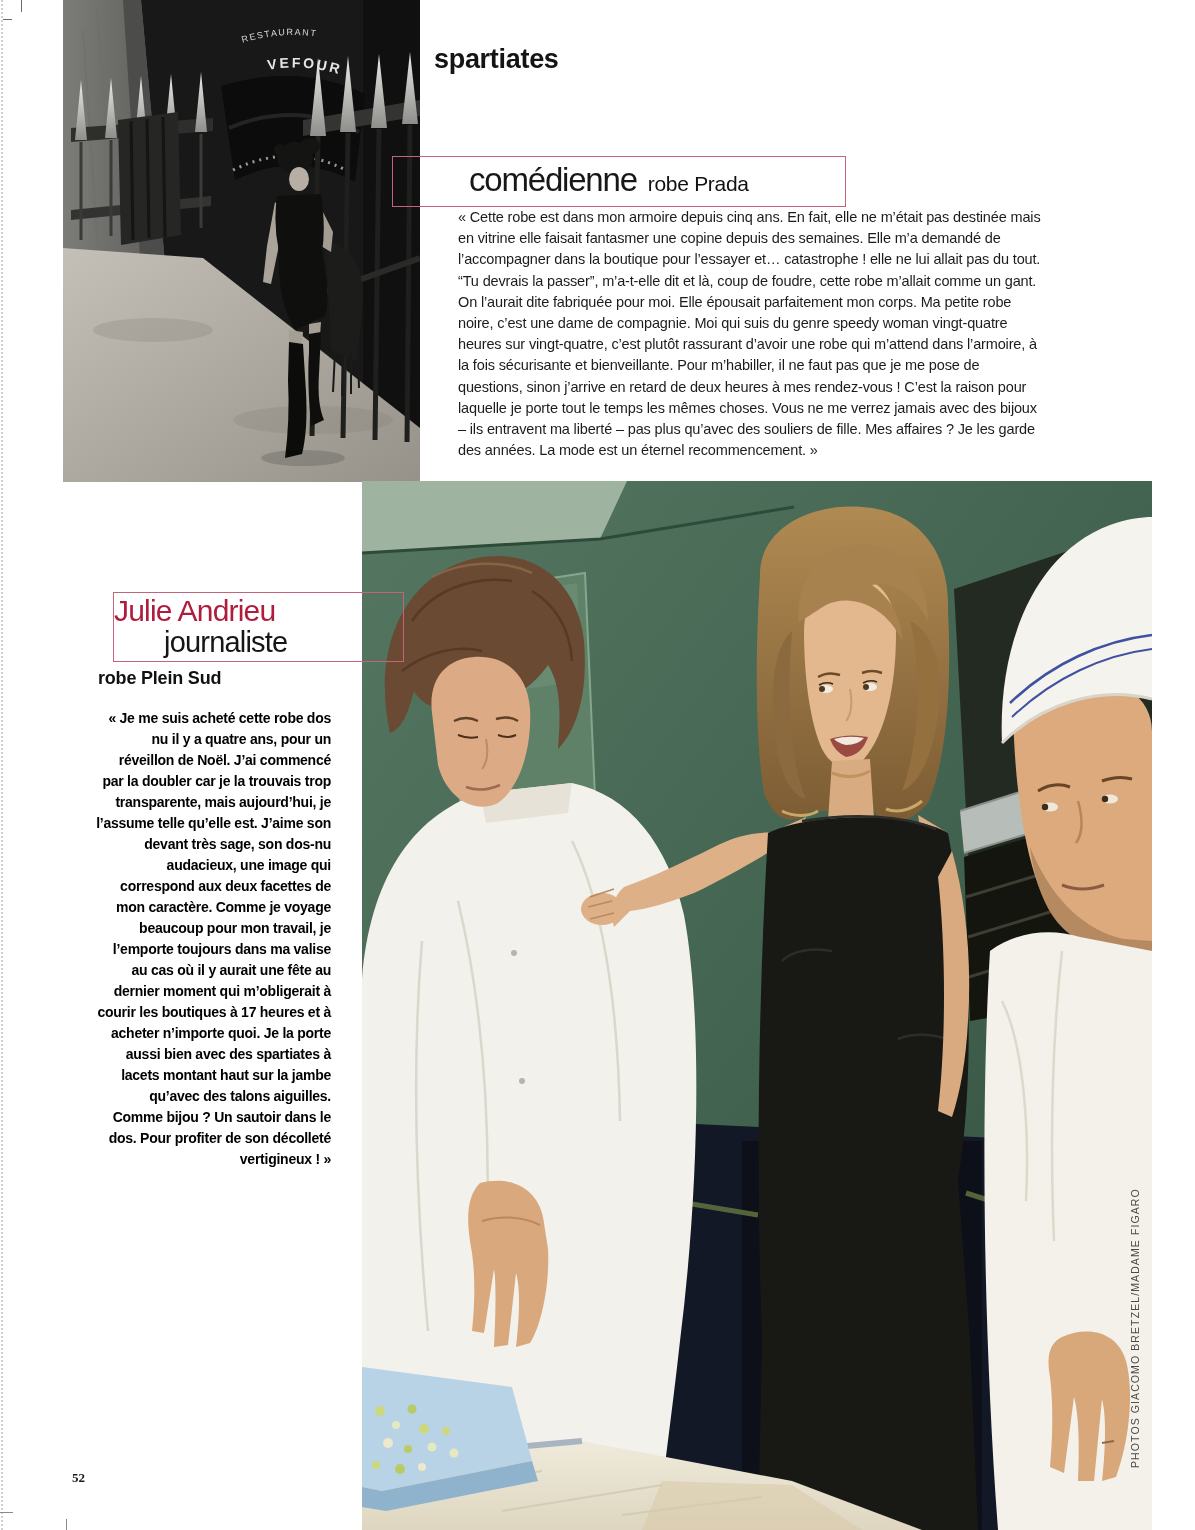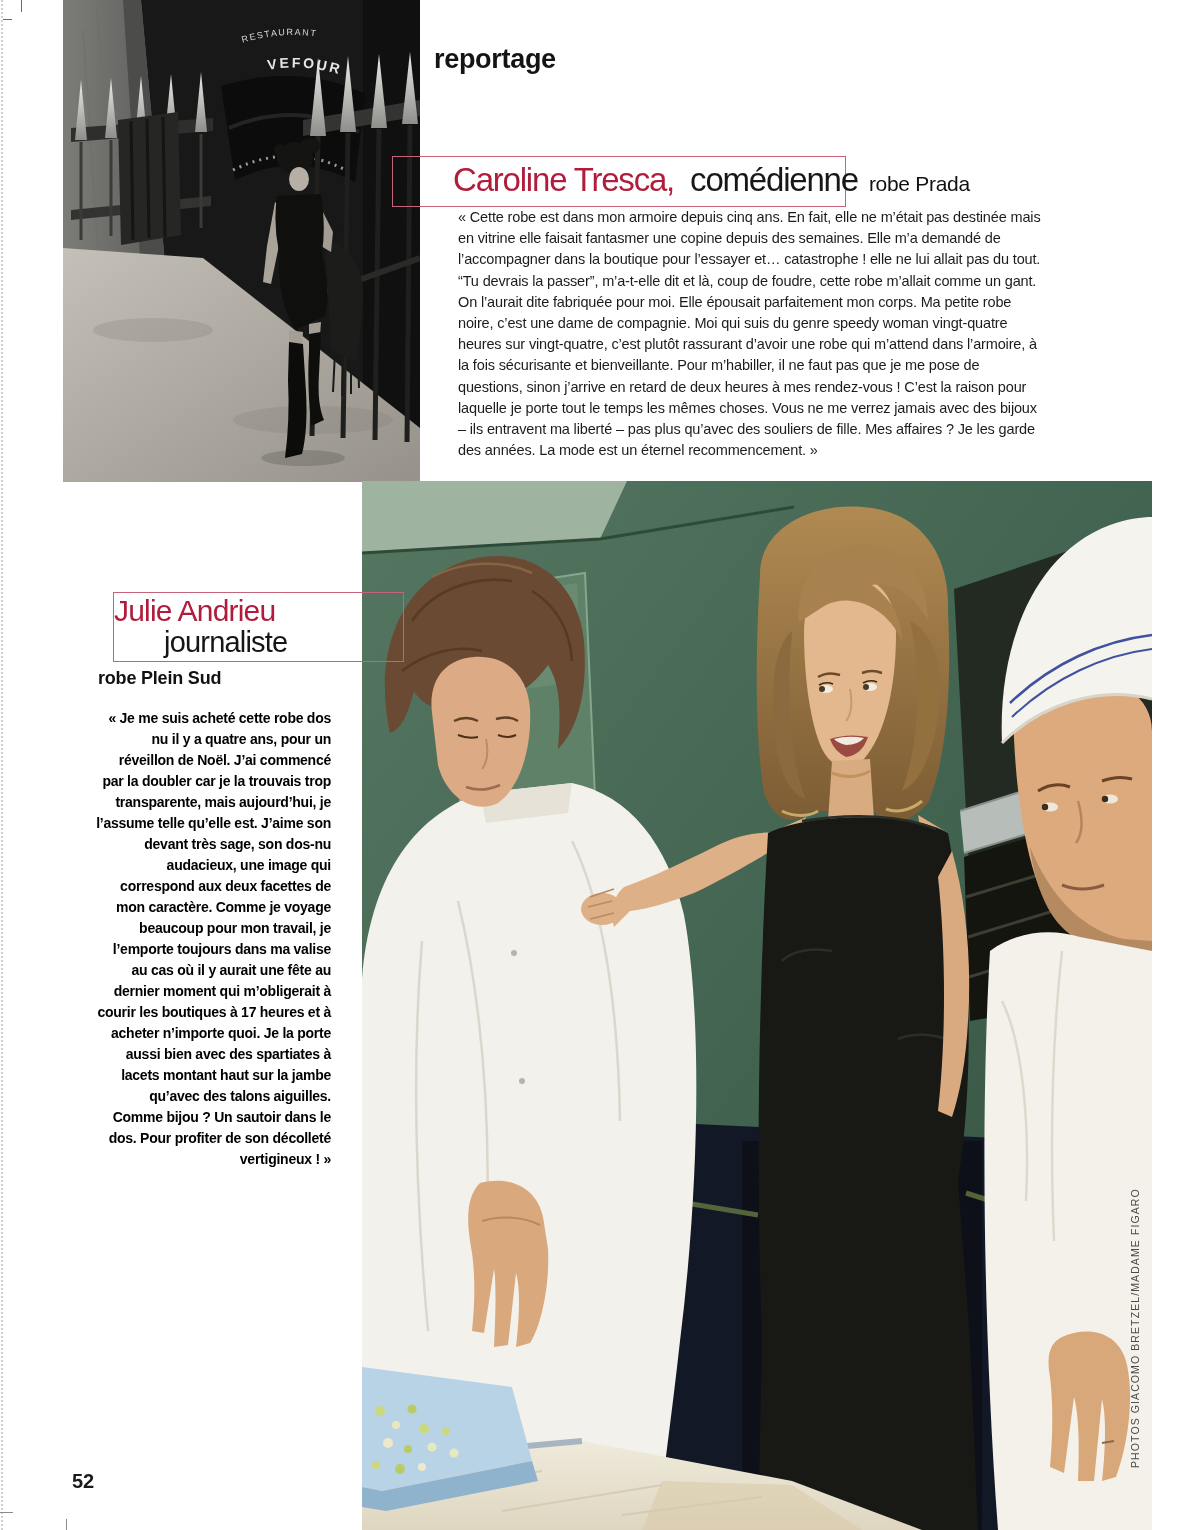--- a/index.html
+++ b/index.html
@@ -37,21 +37,21 @@
   .julie-quote{
     position:absolute;left:96px;top:708px;width:235px;
     font-size:14px;font-weight:bold;line-height:21px;color:#000;letter-spacing:-0.25px;text-align:right;
   }
   
   .photo-credit{
     position:absolute;left:1129px;top:1186px;height:282px;width:18px;
     writing-mode:vertical-rl;transform:rotate(180deg);
     font-size:10.5px;letter-spacing:1.1px;color:#4a4a4a;white-space:nowrap;
   }
-  .page-number{position:absolute;left:72px;top:1470px;font-size:20px;font-weight:bold;color:#1a1a1a;}
+  .page-number{position:absolute;left:72px;top:1470px;font-size:13px;font-weight:bold;color:#1a1a1a;font-family:Liberation Serif, serif;}
 </style>
 </head>
 <body>
 
 <div class="page">
 
   <div class="edge-dotted"></div>
   <div class="mark mark-tl-v"></div>
   <div class="mark mark-tl-h"></div>
   <div class="mark mark-bl-h"></div>
@@ -129,25 +129,24 @@
         <path d="M214,196 L258,194 Q263,228 259,252 Q268,296 262,316 L232,330 Q214,300 216,252 Q210,224 214,196 Z" fill="#0f0f0d"></path>
         <polygon points="226,330 240,332 239,346 226,344" fill="#a59e95"></polygon>
         <polygon points="246,324 258,322 257,336 246,336" fill="#a59e95"></polygon>
         <path d="M226,342 L240,344 L243,392 Q245,430 239,454 L222,458 Q227,420 225,380 Z" fill="#0c0c0a"></path>
         <path d="M246,334 L258,332 L256,374 Q254,404 261,420 L248,426 Q244,382 246,352 Z" fill="#0e0e0c"></path>
         <ellipse cx="240" cy="458" rx="42" ry="8" fill="#000000" opacity="0.15"></ellipse>
       </g>
     </svg>
   </div>
 
-  <div class="section-label">reportage</div>
+  <div class="section-label">spartiates</div>
 
   <div class="caroline-box"></div>
   <div class="caroline-title">
-    <span class="caroline-name">Caroline Tresca,</span>
     <span class="caroline-role">comédienne</span>
     <span class="caroline-dress">robe Prada</span>
   </div>
   <div class="caroline-quote">« Cette robe est dans mon armoire depuis cinq ans. En fait, elle ne m’était pas destinée mais en vitrine elle faisait fantasmer une copine depuis des semaines. Elle m’a demandé de l’accompagner dans la boutique pour l’essayer et… catastrophe ! elle ne lui allait pas du tout. “Tu devrais la passer”, m’a-t-elle dit et là, coup de foudre, cette robe m’allait comme un gant. On l’aurait dite fabriquée pour moi. Elle épousait parfaitement mon corps. Ma petite robe noire, c’est une dame de compagnie. Moi qui suis du genre speedy woman vingt-quatre heures sur vingt-quatre, c’est plutôt rassurant d’avoir une robe qui m’attend dans l’armoire, à la fois sécurisante et bienveillante. Pour m’habiller, il ne faut pas que je me pose de questions, sinon j’arrive en retard de deux heures à mes rendez-vous ! C’est la raison pour laquelle je porte tout le temps les mêmes choses. Vous ne me verrez jamais avec des bijoux – ils entravent ma liberté – pas plus qu’avec des souliers de fille. Mes affaires ? Je les garde des années. La mode est un éternel recommencement. »</div>
 
   <div class="julie-box"></div>
   <div class="julie-name">Julie Andrieu</div>
   <div class="julie-role">journaliste</div>
   <div class="julie-dress">robe Plein Sud</div>
   <div class="julie-quote">« Je me suis acheté cette robe dos nu il y a quatre ans, pour un réveillon de Noël. J’ai commencé par la doubler car je la trouvais trop transparente, mais aujourd’hui, je l’assume telle qu’elle est. J’aime son devant très sage, son dos-nu audacieux, une image qui correspond aux deux facettes de mon caractère. Comme je voyage beaucoup pour mon travail, je l’emporte toujours dans ma valise au cas où il y aurait une fête au dernier moment qui m’obligerait à courir les boutiques à 17 heures et à acheter n’importe quoi. Je la porte aussi bien avec des spartiates à lacets montant haut sur la jambe qu’avec des talons aiguilles. Comme bijou ? Un sautoir dans le dos. Pour profiter de son décolleté vertigineux ! »</div>

